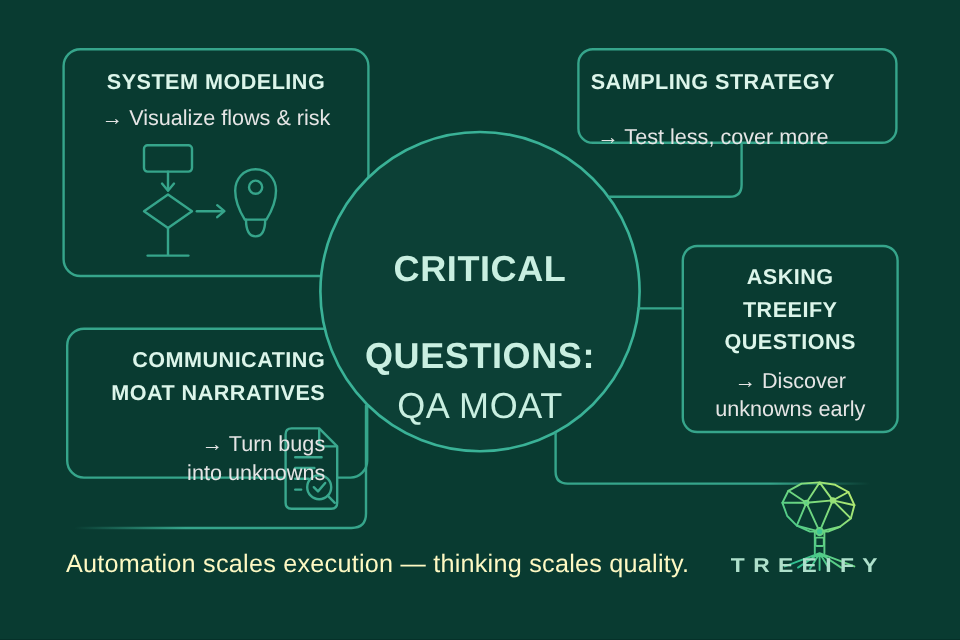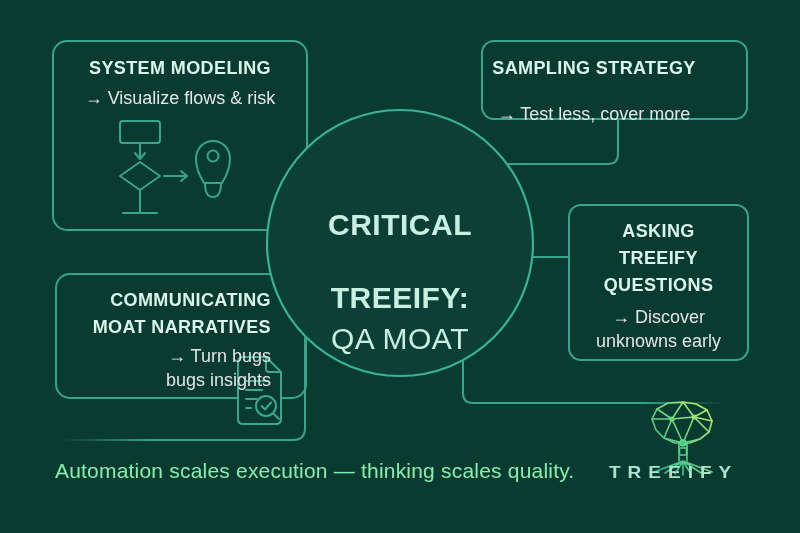--- a/index.html
+++ b/index.html
@@ -10,21 +10,21 @@
     padding-left:12px;
     -webkit-font-smoothing:antialiased;
   }
   .lines{position:absolute;left:0;top:0;width:800px;height:533px;}
   .box-text{position:absolute;text-align:center;color:#dcf5ea;}
   .h{font-weight:bold;font-size:18px;letter-spacing:0.4px;color:#dcf5ea;line-height:27px;}
   .sub{font-weight:normal;font-size:18px;color:#e5e5e5;line-height:24px;}
   .circle-title{position:absolute;left:278px;top:172px;width:244px;text-align:center;color:#c9efe1;}
   .circle-title .bold{font-weight:bold;font-size:30px;line-height:41px;letter-spacing:0.5px;margin-top:32px;}
   .circle-title .light{font-weight:normal;font-size:30px;line-height:41px;letter-spacing:0.5px;}
-  .footer-tagline{position:absolute;left:55px;top:459px;font-size:21px;color:#86efac;letter-spacing:0.2px;}
+  .footer-tagline{position:absolute;left:55px;top:459px;font-size:21px;color:#fef9c3;letter-spacing:0.2px;}
   .brand{
     position:absolute;left:609px;top:463px;width:160px;
     font-size:19px;font-weight:bold;color:#aee0cb;
     letter-spacing:7px;transform:scaleY(0.88);transform-origin:top left;
   }
 </style>
 </head>
 <body>
 
 <div class="canvas">
@@ -111,26 +111,26 @@
     <div class="h">ASKING</div>
     <div class="h">TREEIFY</div>
     <div class="h">QUESTIONS</div>
     <div class="sub" style="margin-top:6px;">→ Discover</div>
     <div class="sub">unknowns early</div>
   </div>
 
   <div class="box-text" style="left:56px;top:287px;width:215px;text-align:right;">
     <div class="h">COMMUNICATING</div>
     <div class="h">MOAT NARRATIVES</div>
-    <div class="sub" style="margin-top:3px;">→ Turn bugs</div>
-    <div class="sub">bugs insights</div>
+    <div class="sub" style="margin-top:17px;">→ Turn bugs</div>
+    <div class="sub">into unknowns</div>
   </div>
 
   <div class="circle-title">
     <div class="bold">CRITICAL</div>
-    <div class="bold">TREEIFY:</div>
+    <div class="bold">QUESTIONS:</div>
     <div class="light">QA MOAT</div>
   </div>
 
   <div class="footer-tagline">Automation scales execution — thinking scales quality.</div>
   <div class="brand">TREEIFY</div>
 
 </div>
 
 </body></html>

